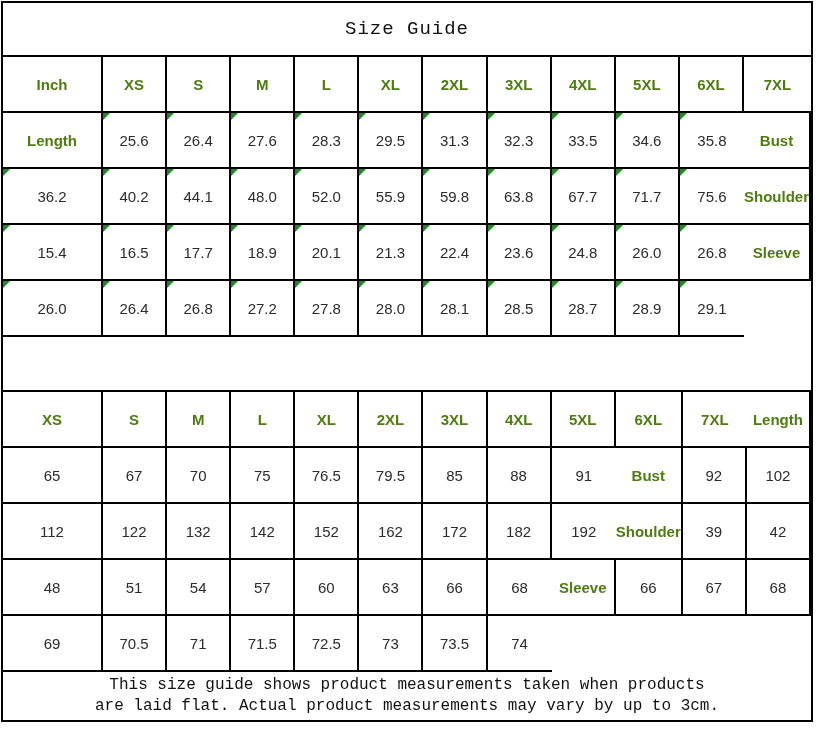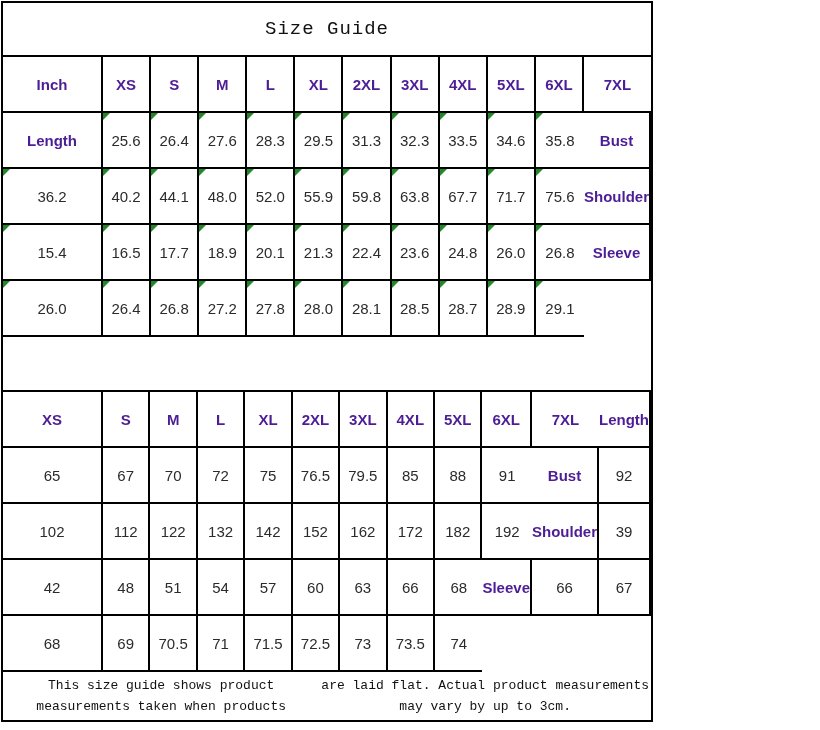--- a/index.html
+++ b/index.html
@@ -2,21 +2,21 @@
 <html style="--flag-green: #1f8b24;"><head>
 <meta charset="utf-8">
 <style>
   html, body {
     margin: 0;
     padding: 0;
     background: #ffffff;
   }
   .sheet {
     box-sizing: border-box;
-    width: 652px;
+    width: 812px;
     margin: 1px auto 0 1px;
     border: 2px solid #000000;
     background: #ffffff;
     font-family: "Liberation Sans", "DejaVu Sans", sans-serif;
     color: #1a1a1a;
   }
   .title-row {
     box-sizing: border-box;
     height: 54px;
     border-bottom: 2px solid #000000;
@@ -44,21 +44,21 @@
     font-size: 15px;
     color: #2b2b2b;
     background: #ffffff;
   }
   .cell.last-col {
     border-right: none;
   }
   .cell.hdr {
     font-weight: bold;
     font-size: 15px;
-    color: #4c1d95;
+    color: #4d7c0f;
   }
   .cell.flagged::before {
     content: "";
     position: absolute;
     top: 0;
     left: 0;
     width: 0;
     height: 0;
     border-top: 7px solid var(--flag-green, #1f8b24);
     border-right: 7px solid transparent;
@@ -66,24 +66,25 @@
   .gap-row {
     box-sizing: border-box;
     height: 55px;
     border-bottom: 2px solid #000000;
     background: #ffffff;
   }
   .footer-note {
     box-sizing: border-box;
     height: 48px;
     display: flex;
+    flex-direction: column;
     align-items: center;
     justify-content: center;
     font-family: "Liberation Mono", "DejaVu Sans Mono", monospace;
-    font-size: 13px;
+    font-size: 16px;
     line-height: 21px;
     color: #111111;
     text-align: center;
   }
 </style>
 </head>
 <body>
 
 <div class="sheet">
   <div class="title-row">Size Guide</div>
@@ -161,21 +162,20 @@
       <div class="cell hdr">2XL</div>
       <div class="cell hdr">3XL</div>
       <div class="cell hdr">4XL</div>
       <div class="cell hdr">5XL</div>
       <div class="cell hdr">6XL</div>
       <div class="cell hdr last-col">7XL</div>
       <div class="cell hdr">Length</div>
       <div class="cell ">65</div>
       <div class="cell ">67</div>
       <div class="cell ">70</div>
-      <div class="cell ">72</div>
       <div class="cell ">75</div>
       <div class="cell ">76.5</div>
       <div class="cell ">79.5</div>
       <div class="cell ">85</div>
       <div class="cell ">88</div>
       <div class="cell last-col">91</div>
       <div class="cell hdr">Bust</div>
       <div class="cell ">92</div>
       <div class="cell ">102</div>
       <div class="cell ">112</div>

